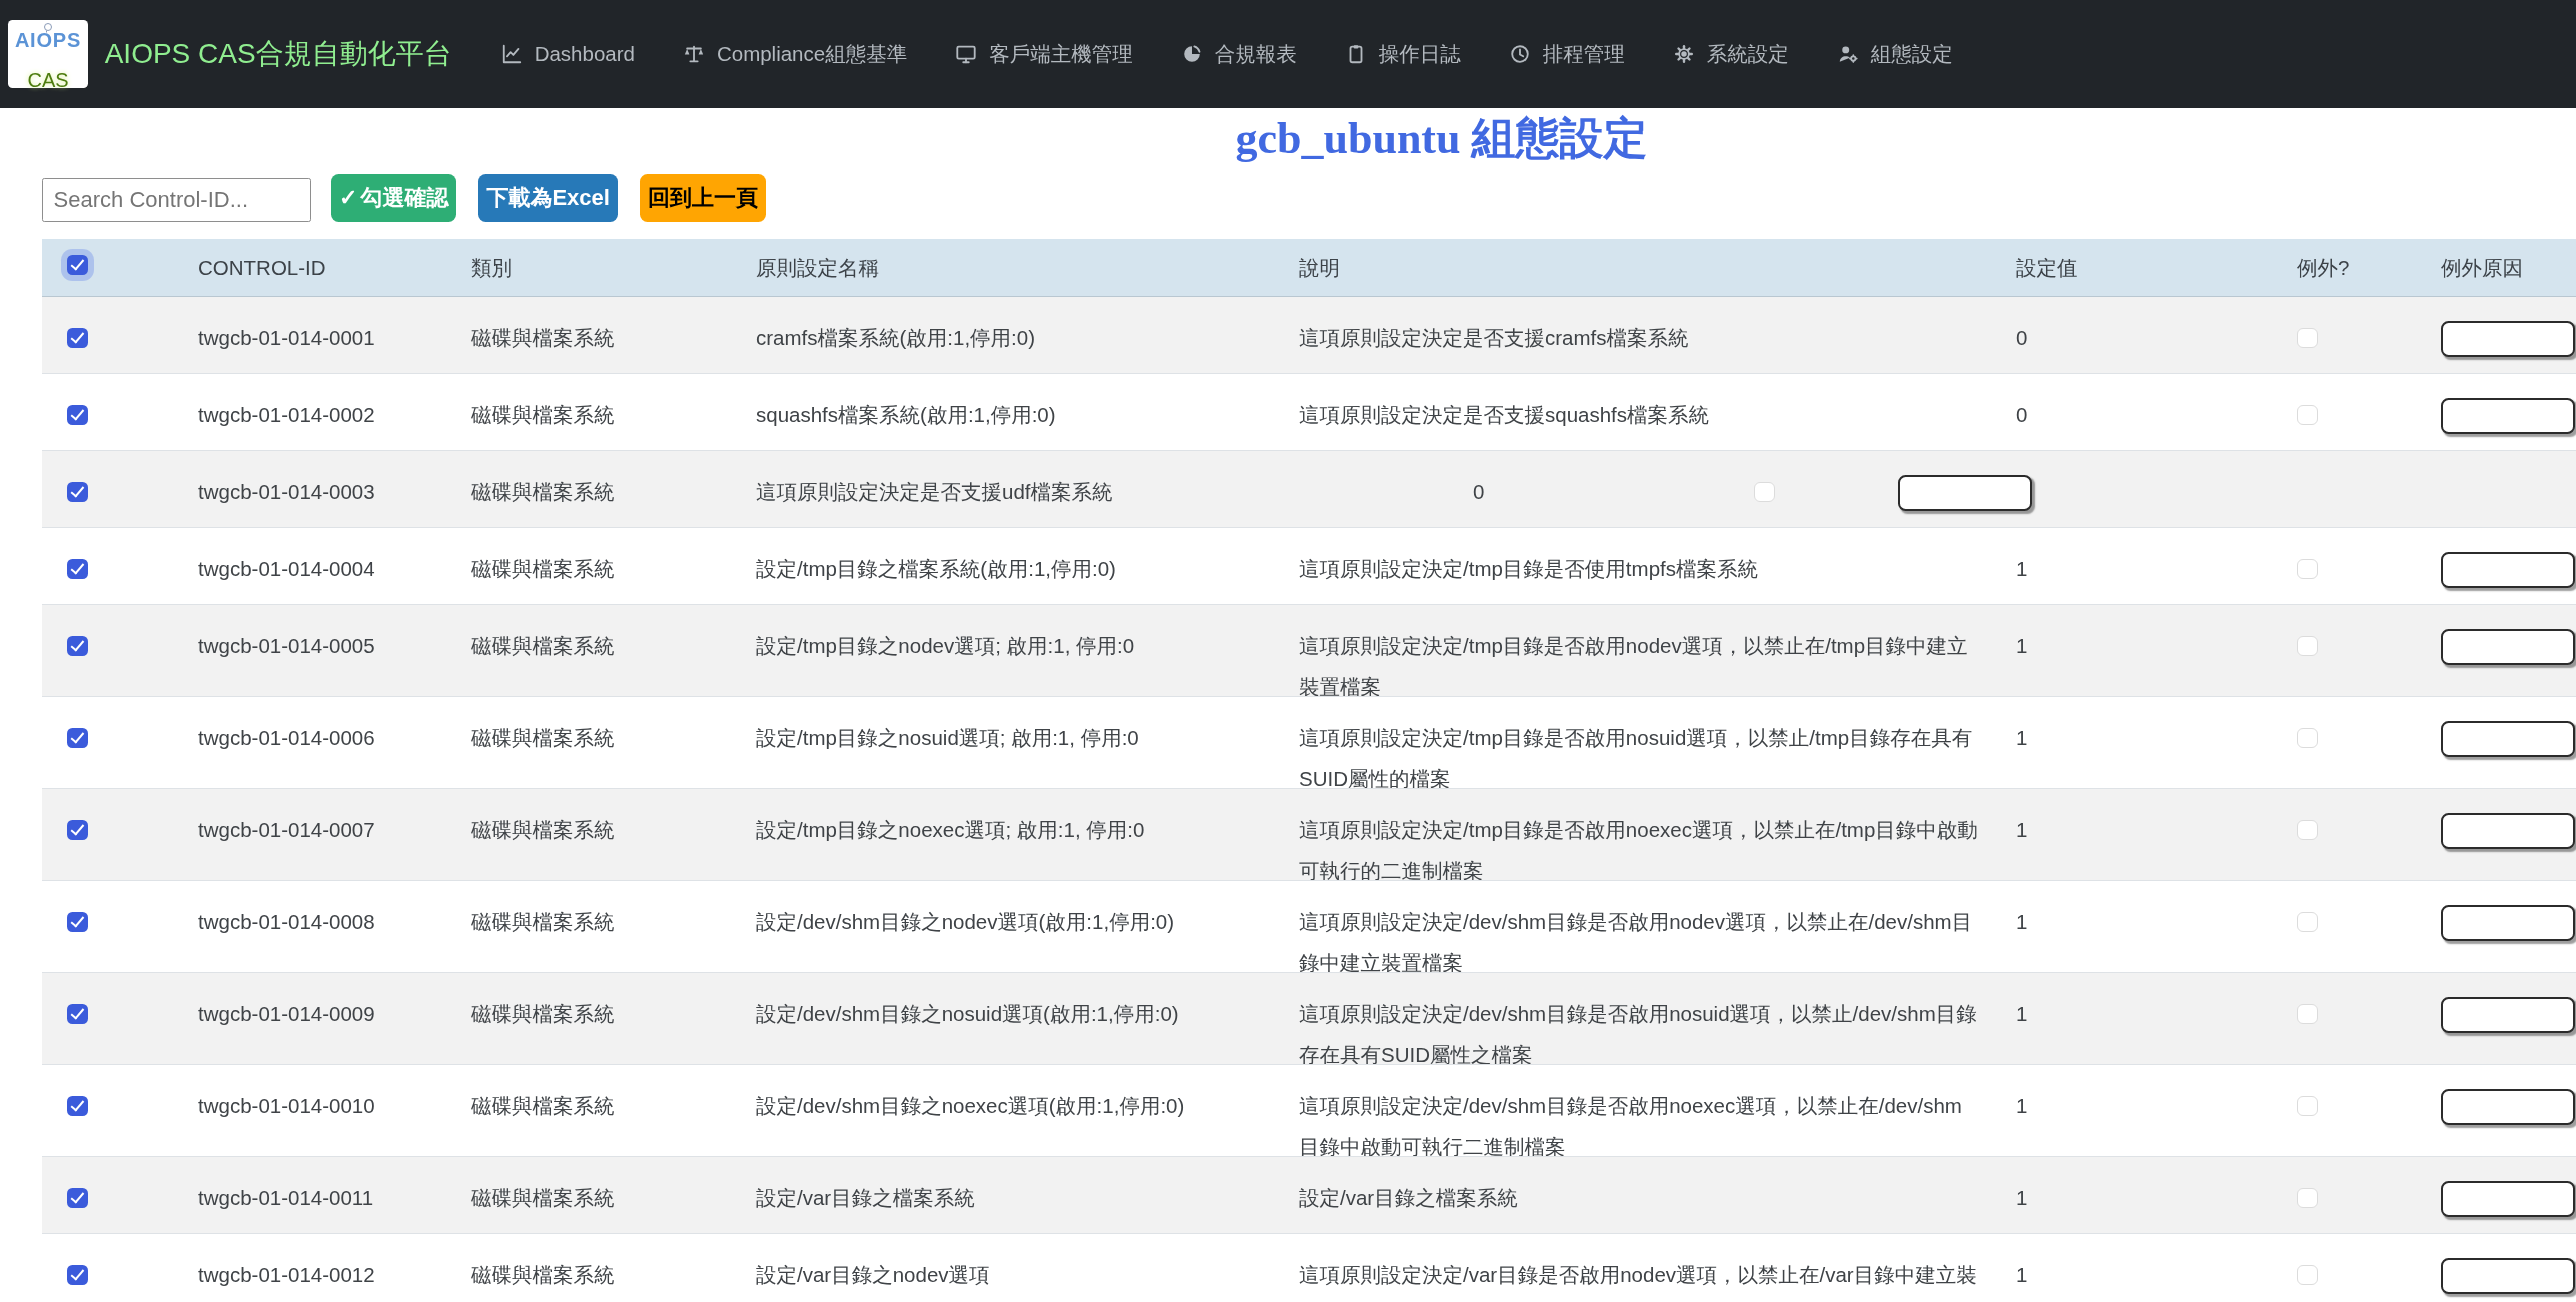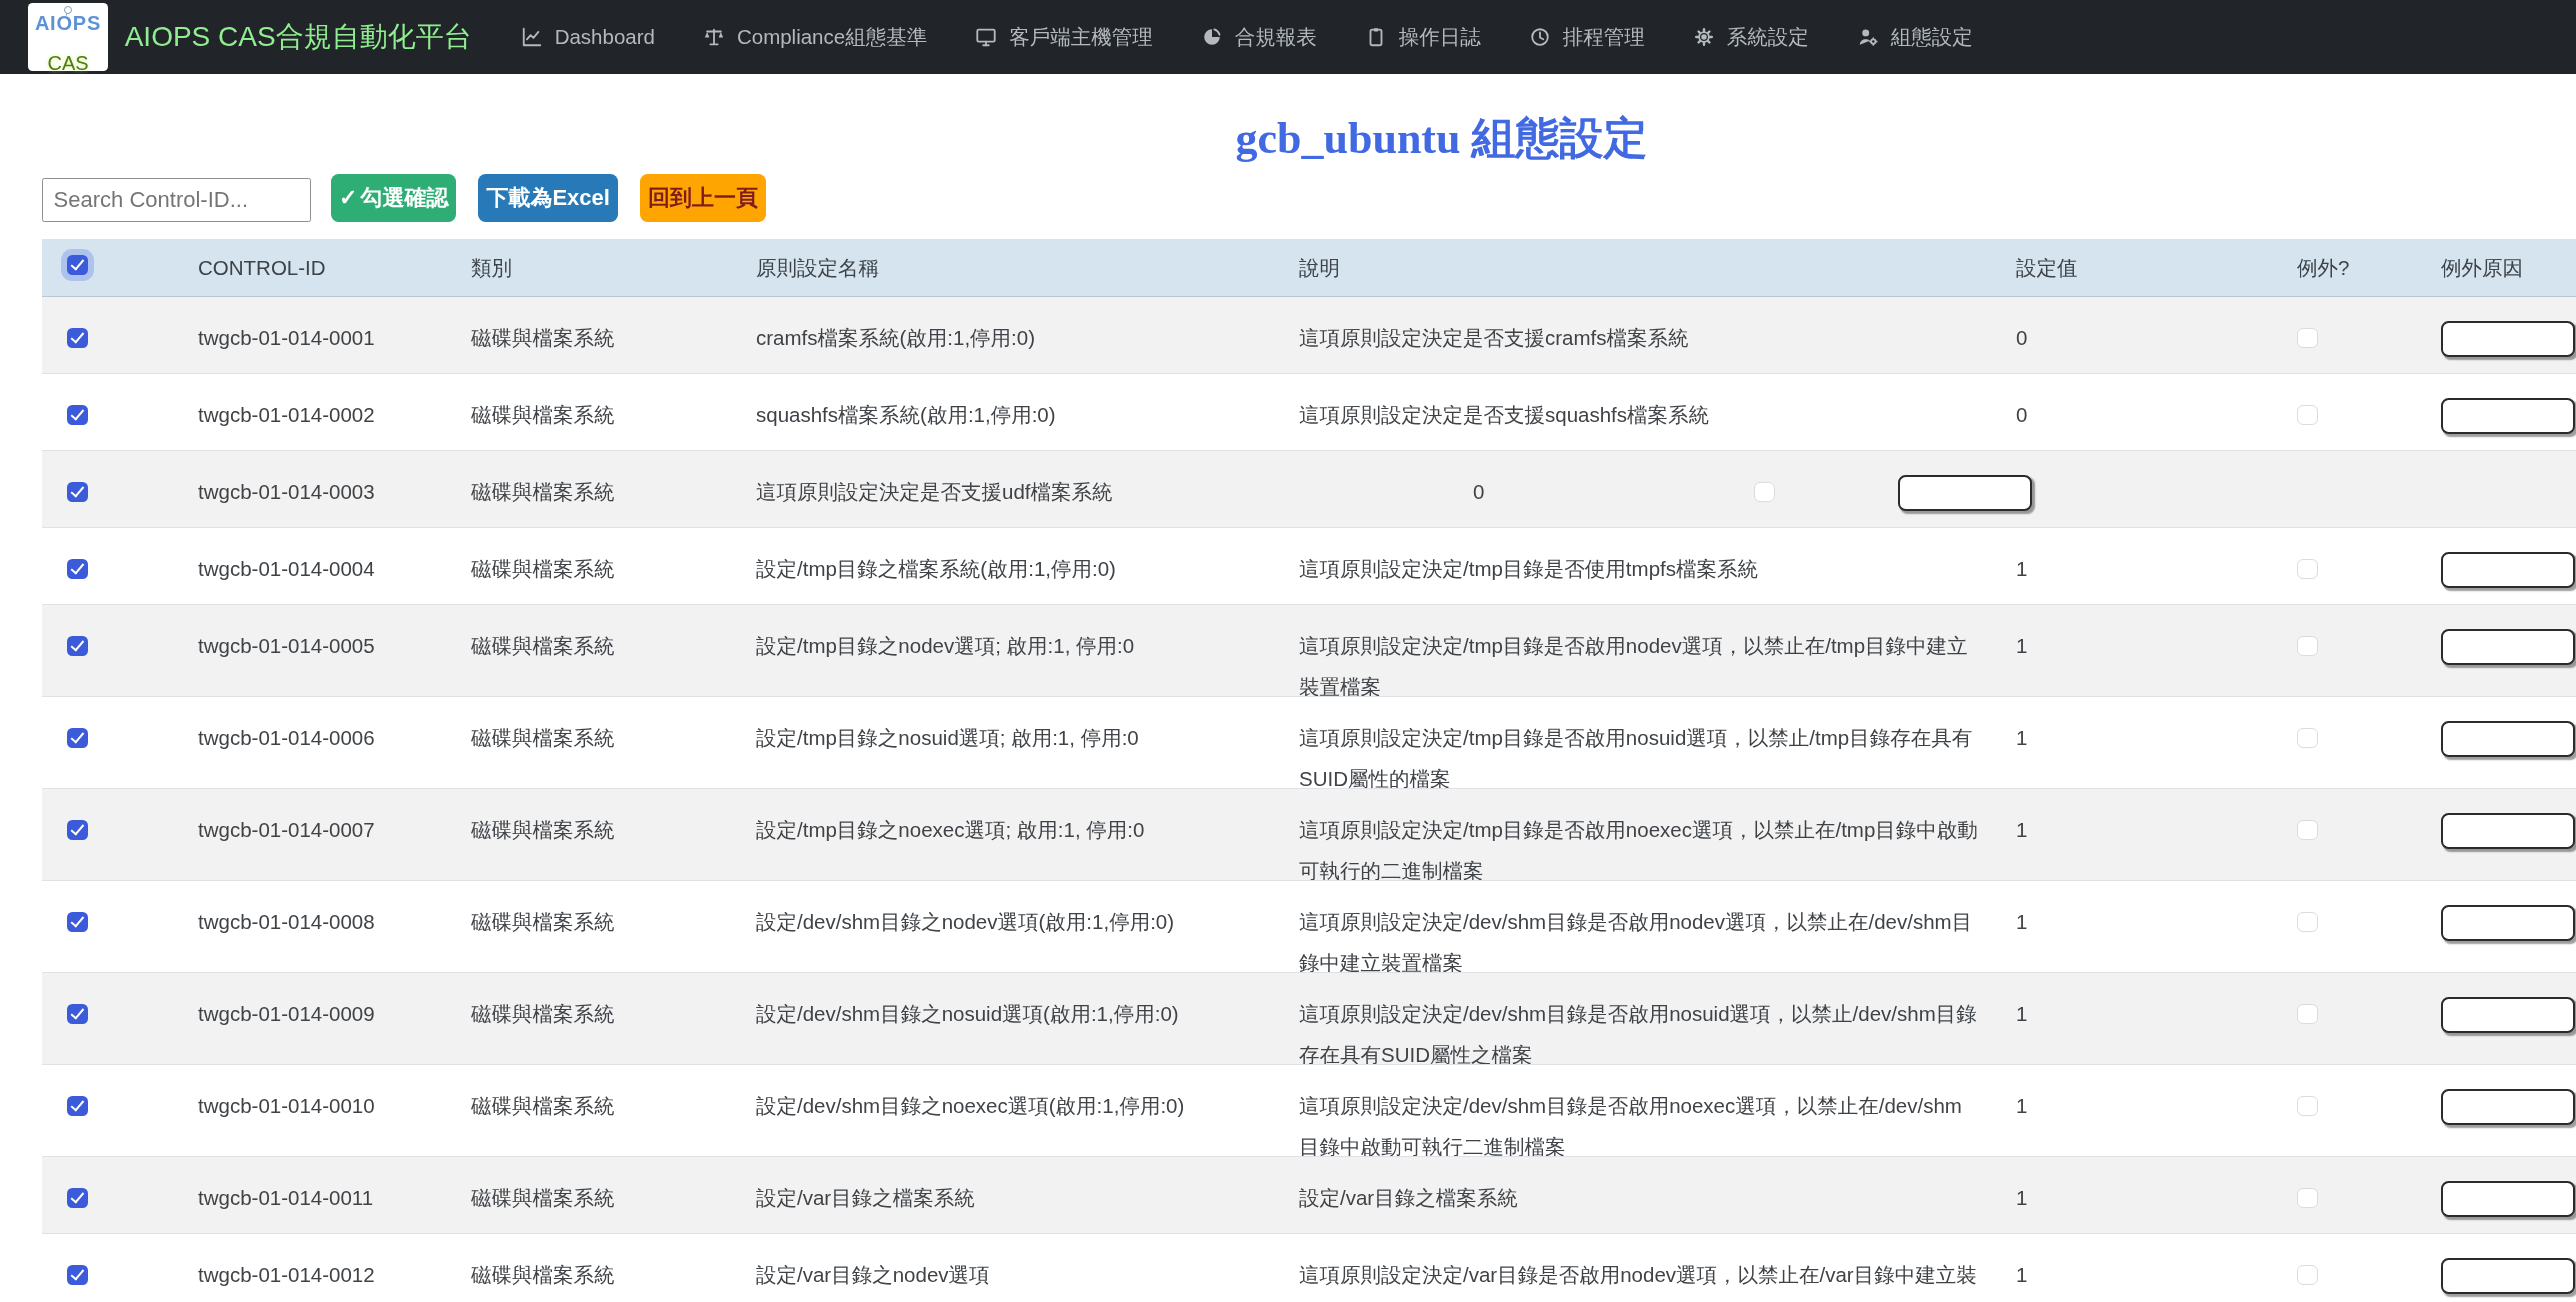--- a/index.html
+++ b/index.html
@@ -2,23 +2,23 @@
 <html style="--brand-green: #90ee90; --title-blue: #4169e1; --accent-green: #2eae75; --accent-blue: #2779b8; --accent-orange: #ffa502; --checkbox-blue: #3b5bdb; --header-bg: #d5e4ee;font-size:12px"><head>
 <meta charset="utf-8">
 <style>
   html,body{margin:0;padding:0}
   body{
     width:2576px;height:1303px;position:relative;overflow:hidden;
     background:#fff;font-family:"Liberation Sans",sans-serif;color:#3f4347;
   }
   
   .navbar{
-    position:absolute;top:0;left:0;width:2576px;height:74px;
+    position:absolute;top:0;left:0;width:2576px;height:108px;
     background:#212529;display:flex;align-items:center;
-    padding-left:28px;box-sizing:border-box;
+    padding-left:8px;box-sizing:border-box;
   }
   .logo{
     width:80px;height:68px;background:#fff;border-radius:4.6px;flex:0 0 auto;
     display:flex;flex-direction:column;align-items:center;justify-content:center;
     line-height:1;position:relative;
   }
   .logo .head{position:absolute;top:2.3px;left:50%;transform:translateX(-50%)}
   .logo-l1{color:#5b93d6;font-weight:bold;font-size:20px;margin-top:12px;letter-spacing:0.8px}
   .logo-l2{color:#4d7c0f;font-weight:normal;font-size:20px;margin-top:20px;text-shadow:0 0 5.3px #d8f08f}
   .brand{color:var(--brand-green,#90ee90);font-size:28px;font-weight:normal;margin-left:16.7px;white-space:nowrap}
@@ -37,21 +37,21 @@
     width:269px;height:44px;box-sizing:border-box;border:1.5px solid #8e8e8e;border-radius:2.3px;
     font-size:22px;padding:0 10.6px;color:#333;font-family:"Liberation Sans",sans-serif;
   }
   .search::placeholder{color:#757575}
   .btn{
     height:48px;border:none;border-radius:7.6px;font-size:22px;font-weight:bold;
     padding:0 8px;cursor:pointer;font-family:"Liberation Sans",sans-serif;white-space:nowrap;
   }
   .btn.green{background:var(--accent-green,#2eae75);color:#fff;margin-left:20px}
   .btn.blue{background:var(--accent-blue,#2779b8);color:#fff;margin-left:22px}
-  .btn.orange{background:var(--accent-orange,#ffa502);color:#7f1d1d;margin-left:22px}
+  .btn.orange{background:var(--accent-orange,#ffa502);color:#000000;margin-left:22px}
   .btn .chk{margin-right:3px;font-weight:bold}
   
   .table{position:absolute;top:239px;left:42px;width:2758px;font-size:20.5px}
   .thead{
     display:flex;height:57px;background:var(--header-bg,#d5e4ee);
     border-bottom:1.5px solid #b9c7d1;align-items:center;color:#3c4248;
   }
   .c{box-sizing:border-box;padding-left:19px;flex:0 0 auto}
   .c1{width:137px;padding-left:25px}
   .c2{width:273px}.c3{width:285px}.c4{width:543px}

